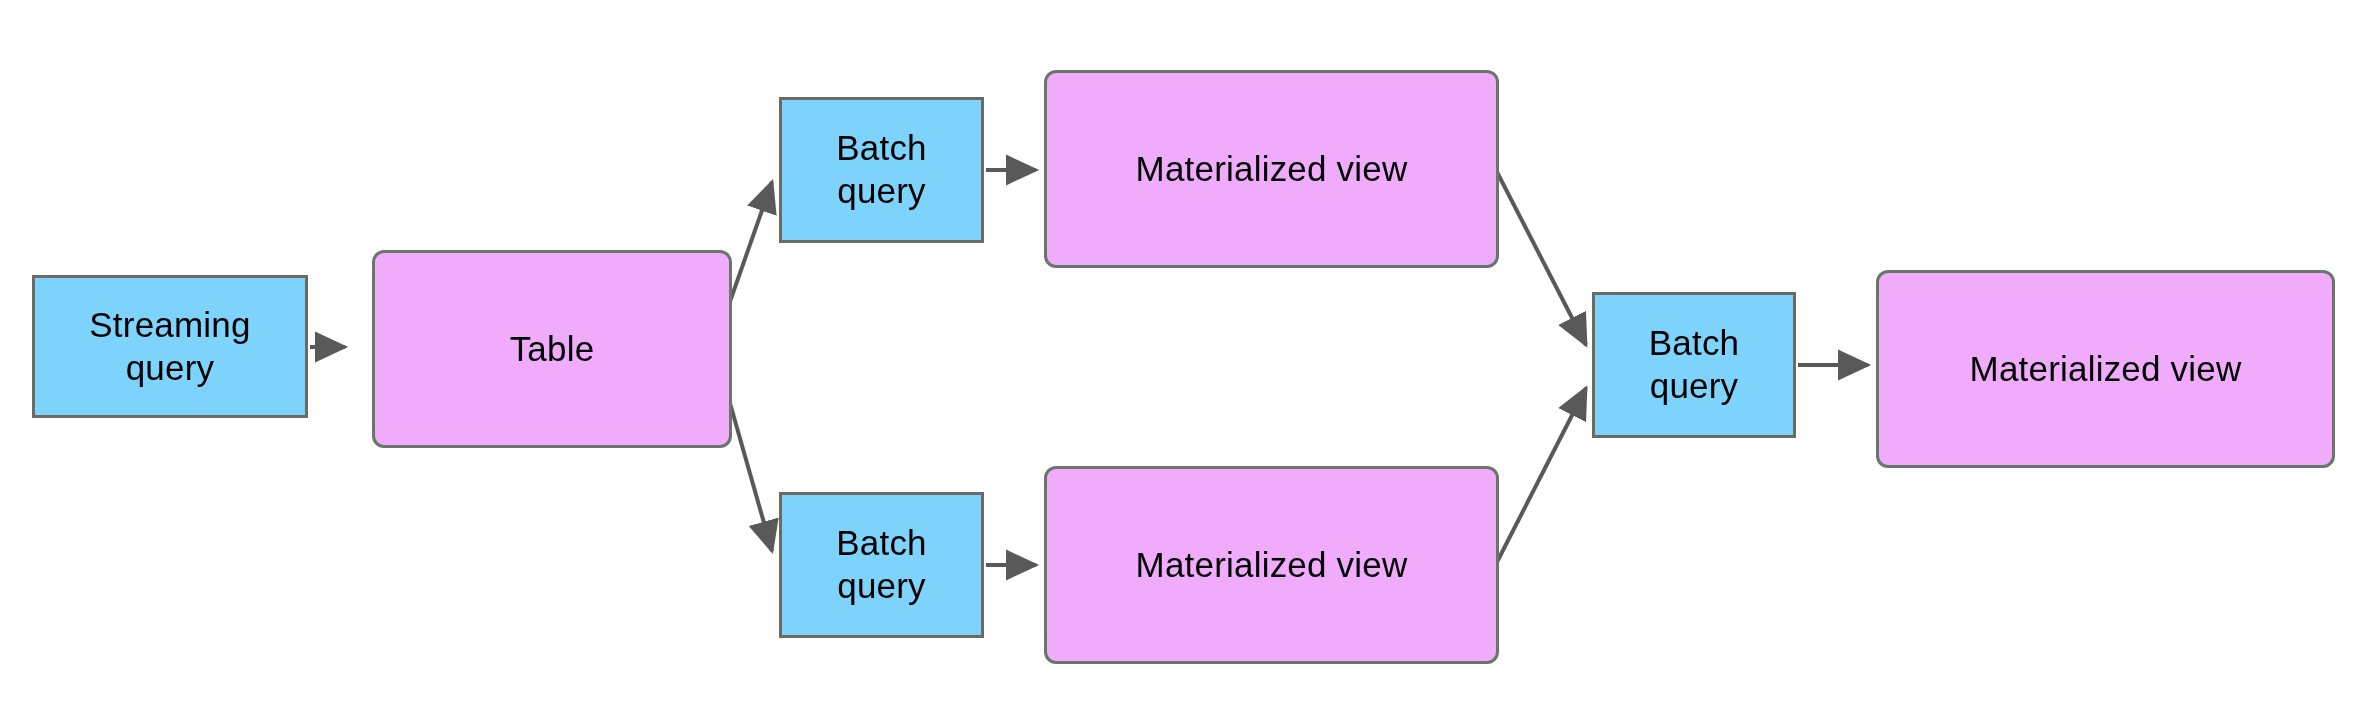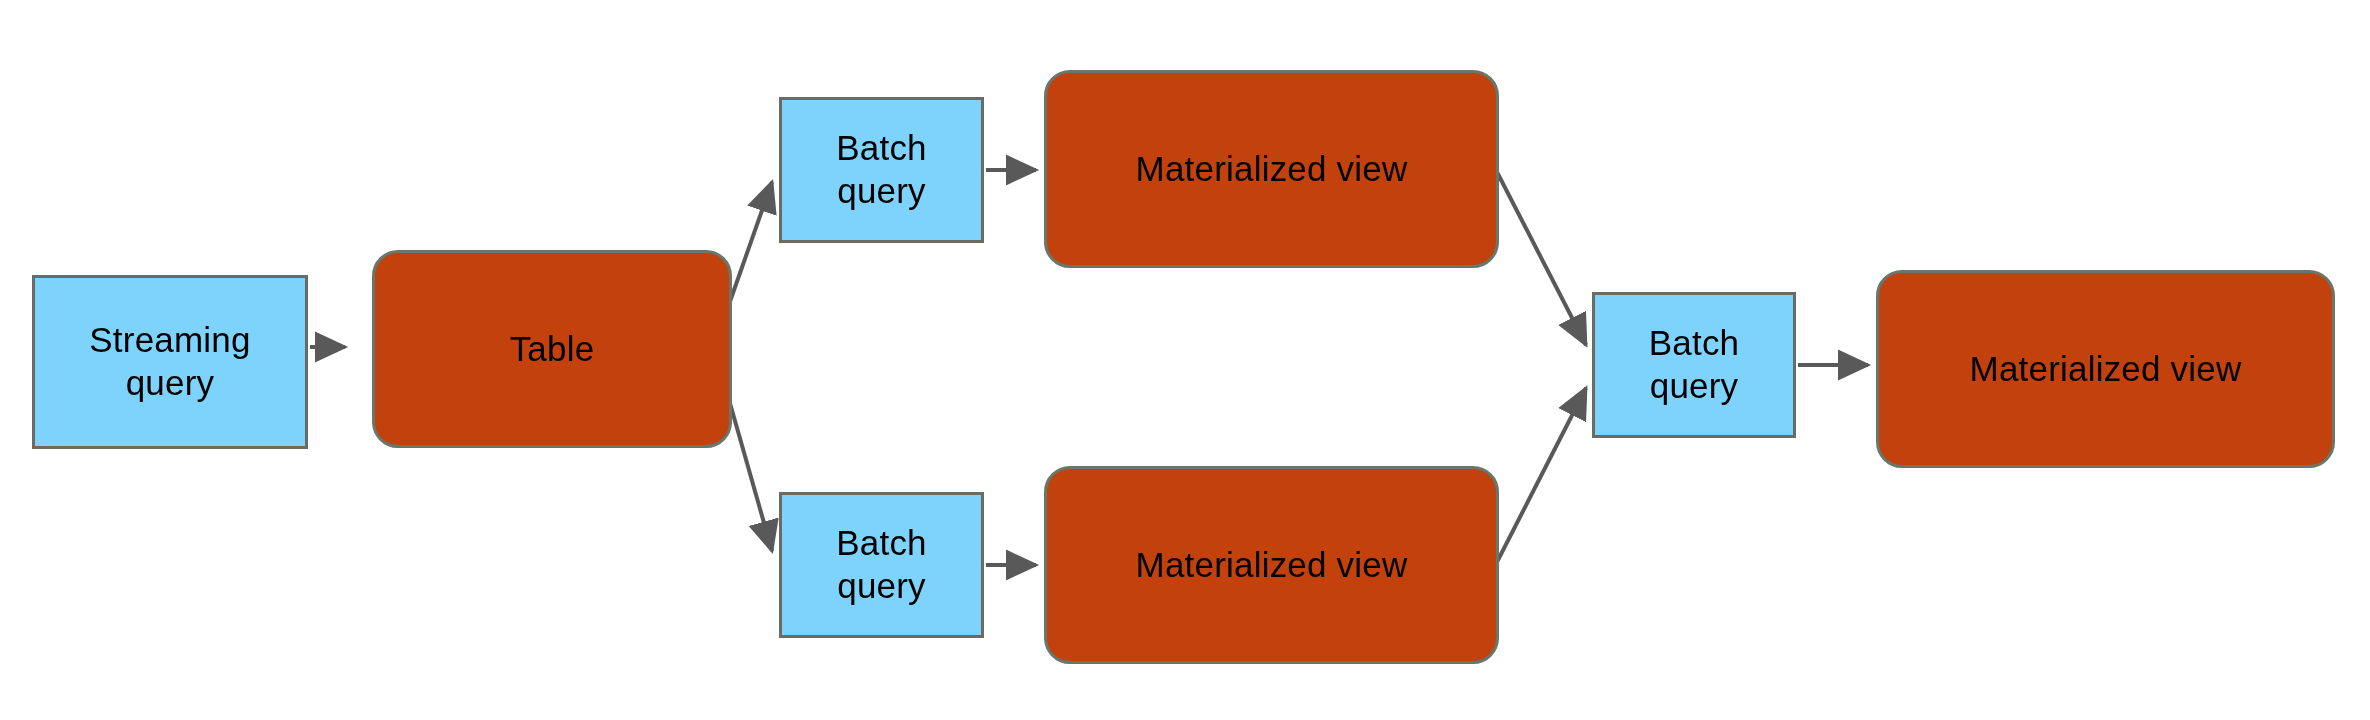--- a/index.html
+++ b/index.html
@@ -39,23 +39,23 @@
     border-style: solid;
     border-width: 3px;
   }
   .node.process {
     background: #7dd3fc;
     border-color: #6b6b63;
     border-radius: 0;
     align-items: center;
   }
   .node.store {
-    background: #c2410c;
+    background: #f0abfc;
     border-color: #69766a;
-    border-radius: 26px;
+    border-radius: 12px;
     text-align: center;
   }
   .node-label {
     white-space: pre-line;
     display: block;
     padding: 0 6px;
   }
 </style>
 </head>
 <body>
@@ -73,21 +73,21 @@
         <path d="M 714,347 L 772,182" marker-end="url(#arrowhead)"></path>
         <path d="M 714,347 L 772,551" marker-end="url(#arrowhead)"></path>
         <path d="M 986,170 L 1036,170" marker-end="url(#arrowhead)"></path>
         <path d="M 986,565 L 1036,565" marker-end="url(#arrowhead)"></path>
         <path d="M 1497,172 L 1586,345" marker-end="url(#arrowhead)"></path>
         <path d="M 1497,562 L 1586,388" marker-end="url(#arrowhead)"></path>
         <path d="M 1798,365 L 1868,365" marker-end="url(#arrowhead)"></path>
       </g>
   </svg>
 
-  <div class="node process" style="left: 32px; top: 275px; width: 276px; height: 174px;">
+  <div class="node process" style="left: 32px; top: 275px; width: 276px; height: 143px;">
     <span class="node-label">Streaming
 query</span>
   </div>
 
   <div class="node store" style="left: 372px; top: 250px; width: 360px; height: 198px;">
     <span class="node-label">Table</span>
   </div>
 
   <div class="node process" style="left: 779px; top: 97px; width: 205px; height: 146px;">
     <span class="node-label">Batch

